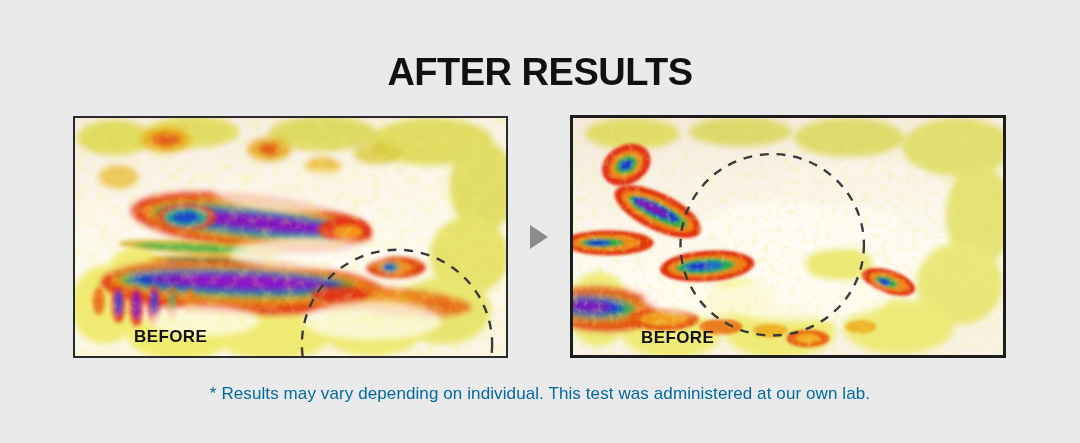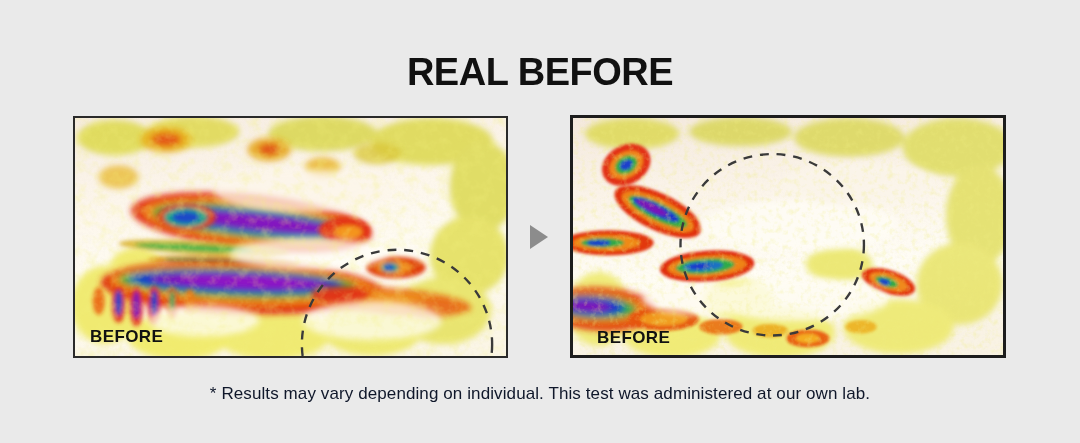--- a/index.html
+++ b/index.html
@@ -59,20 +59,21 @@
     height: 100%;
   }
   .panel-label {
     position: absolute;
     font-family: "Liberation Sans", sans-serif;
     font-weight: bold;
     font-size: 17px;
     letter-spacing: 0.4px;
     color: #111111;
     z-index: 5;
+    margin-left: 44px;
   }
   .label-before {
     left: 90px;
     top: 327px;
   }
   .label-after {
     left: 597px;
     top: 328px;
   }
   .arrow-icon {
@@ -86,30 +87,30 @@
     border-left: 18px solid #8c8c8c;
   }
   .footnote {
     position: absolute;
     left: 0;
     top: 384px;
     width: 1080px;
     text-align: center;
     font-family: "Liberation Sans", sans-serif;
     font-size: 17px;
-    color: #0f172a;
+    color: #0369a1;
     letter-spacing: 0.1px;
   }
 </style>
 </head>
 <body>
 
 <div id="root">
 
-  <div class="page-title">REAL BEFORE</div>
+  <div class="page-title">AFTER RESULTS</div>
 
   <div class="panel panel-before">
     <svg class="panel-svg" viewBox="0 0 435 242" preserveAspectRatio="none">
       <defs>
         <filter id="bblur" x="-20%" y="-20%" width="140%" height="140%">
           <feGaussianBlur stdDeviation="3.2"></feGaussianBlur>
         </filter>
         <filter id="bblur2" x="-20%" y="-20%" width="140%" height="140%">
           <feGaussianBlur stdDeviation="2"></feGaussianBlur>
         </filter>

